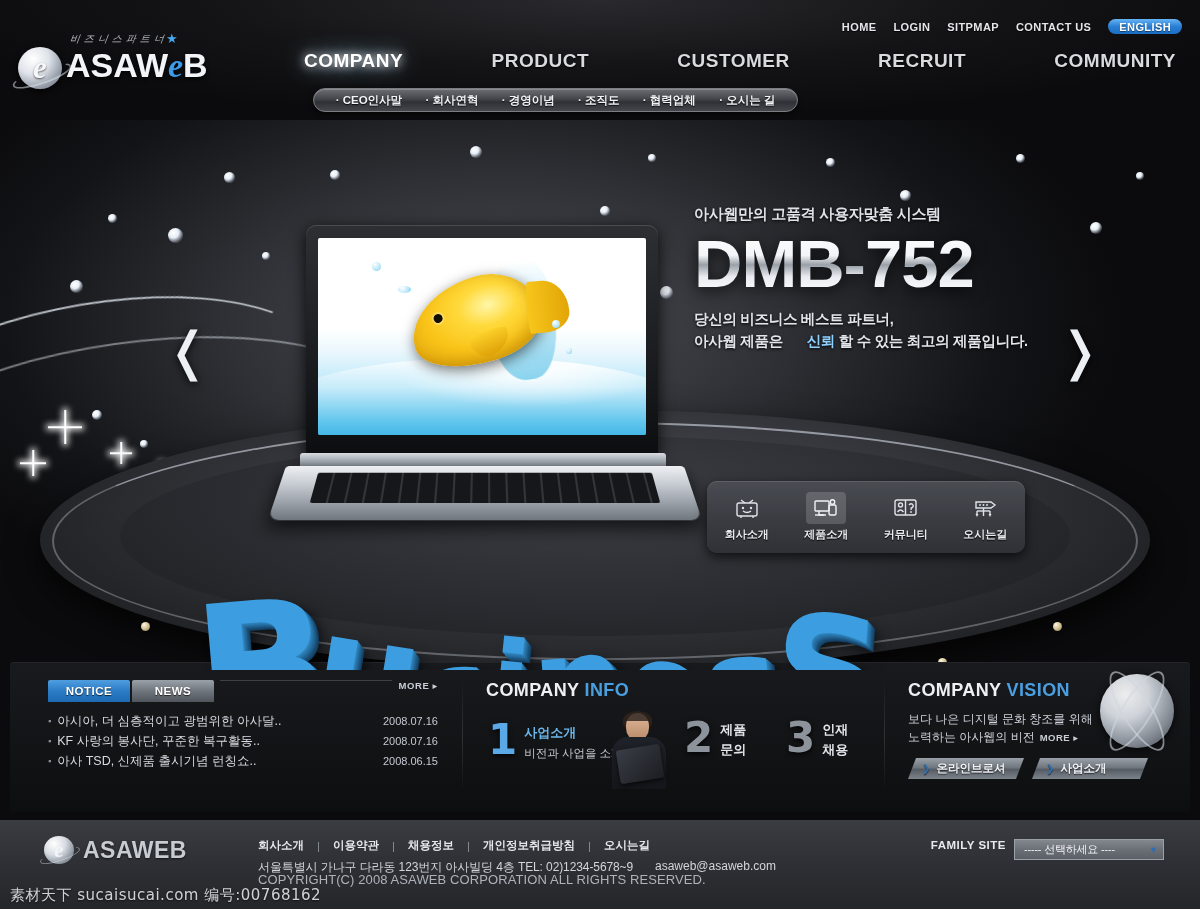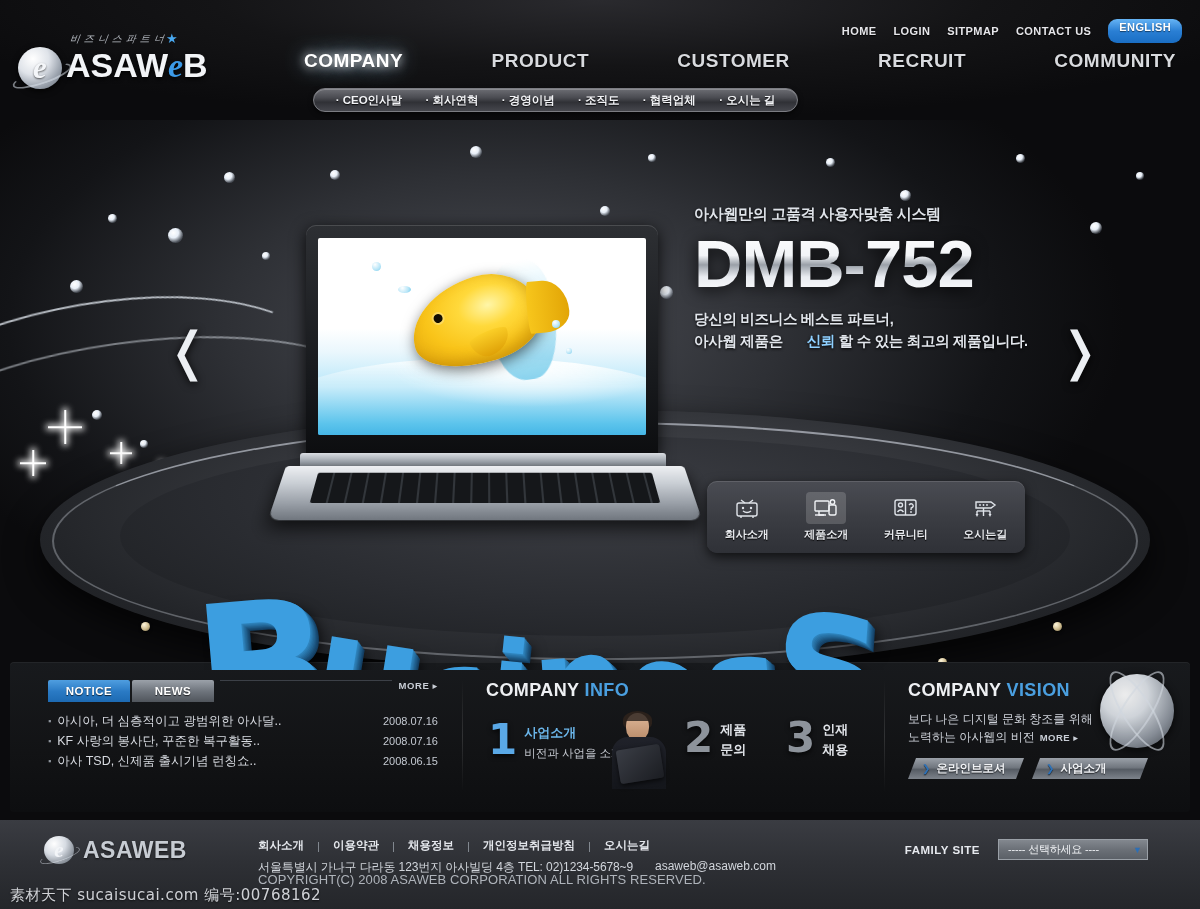--- a/index.html
+++ b/index.html
@@ -41,21 +41,21 @@
     gap: 17px;
     font-size: 11px;
     font-weight: bold;
     letter-spacing: 0.4px;
     color: #e6e6ea;
   }
   .utilnav .u-item { cursor: pointer; text-shadow: 0 1px 1px #000; }
   .u-pill {
     background: linear-gradient(to bottom, #66b4f5 0%, #2a7fd4 50%, #1a6ec4 100%);
     border-radius: 9px;
-    padding: 2px 11px 10px;
+    padding: 2px 11px 1px;
     color: #fff;
     text-shadow: 0 1px 1px rgba(0,0,0,.5);
     cursor: pointer;
   }
 
   
   .logo {
     position: absolute;
     top: 32px;
     left: 18px;
@@ -609,22 +609,22 @@
   .foot-email {
     position: absolute; left: 655px; top: 39px;
     font-size: 12px; color: #d2d6dc; cursor: pointer;
   }
   .foot-copy {
     position: absolute; left: 258px; top: 52px;
     font-size: 13px; color: #aeb3ba; letter-spacing: .1px;
   }
 
   .family {
-    position: absolute; right: 52px; top: 19px;
-    display: flex; align-items: center; gap: 18px;
+    position: absolute; right: 36px; top: 19px;
+    display: flex; gap: 8px;
   }
   .family-label {
     font-size: 11.5px; font-weight: bold; color: #e6e9ee;
     letter-spacing: .5px;
   }
   .family-select {
     width: 150px; height: 21px;
     background: linear-gradient(to bottom, #83888f 0%, #6b7077 50%, #5b6067 100%);
     border: 1px solid #9aa0a7;
     display: flex; align-items: center; justify-content: space-between;

